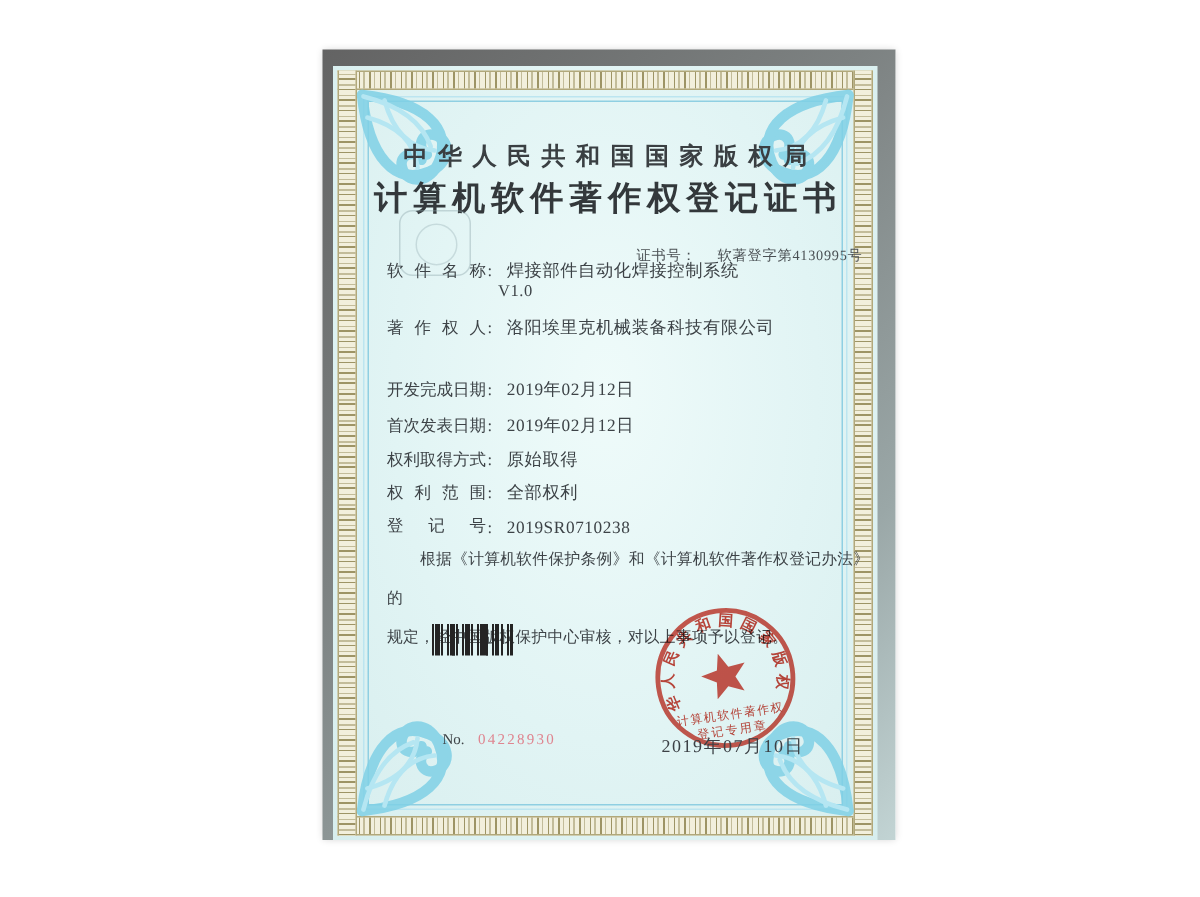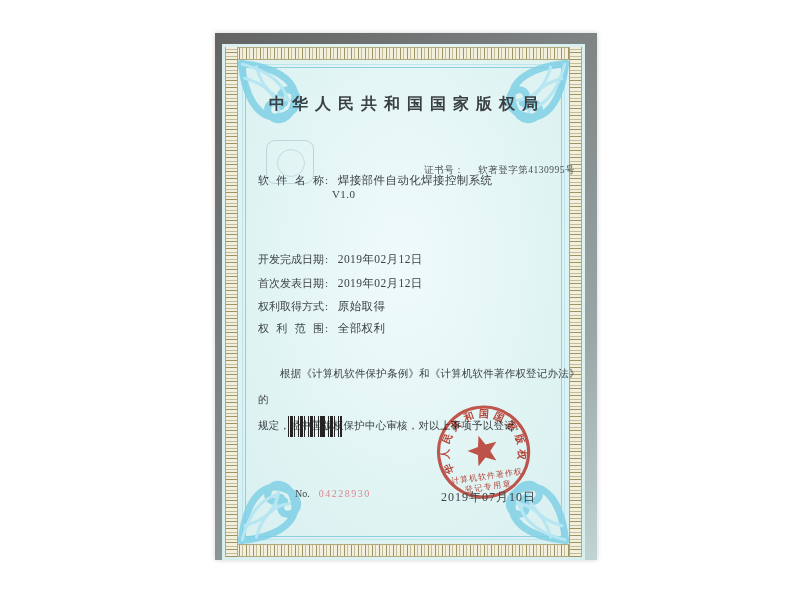--- a/index.html
+++ b/index.html
@@ -161,32 +161,37 @@
         </g>
         <g fill="none" stroke="#b5e6f2" stroke-width="3.5" stroke-linecap="round">
           <path d="M9,22 C31,28 45,40 47,60"></path>
           <path d="M22,9 C28,31 40,45 60,47"></path>
           <path d="M6,6 C30,12 50,24 57,44"></path>
         </g>
       </svg>
     </div>
 
     <div class="t1">中华人民共和国国家版权局</div>
+    <div class="t2">计算机软件著作权登记证书</div>
     <div class="certno">
       <span>证书号：</span><span class="gap"></span><span>软著登字第4130995号</span>
     </div>
 
     <div class="emboss"></div>
 
     <div class="row" style="top:129px">
       <span class="flabel">软件名称</span><span class="fcolon">:</span>
       <span class="fvalue">焊接部件自动化焊接控制系统</span>
     </div>
     <div class="row-sub" style="top:144px">V1.0</div>
 
+    <div class="row" style="top:167px">
+      <span class="flabel">著作权人</span><span class="fcolon">:</span>
+      <span class="fvalue">洛阳埃里克机械装备科技有限公司</span>
+    </div>
 
     <div class="row" style="top:208px">
       <span class="flabel">开发完成日期</span><span class="fcolon">:</span>
       <span class="fvalue">2019年02月12日</span>
     </div>
 
     <div class="row" style="top:232px">
       <span class="flabel">首次发表日期</span><span class="fcolon">:</span>
       <span class="fvalue">2019年02月12日</span>
     </div>
@@ -194,20 +199,24 @@
     <div class="row" style="top:255px">
       <span class="flabel">权利取得方式</span><span class="fcolon">:</span>
       <span class="fvalue">原始取得</span>
     </div>
 
     <div class="row" style="top:277px">
       <span class="flabel">权利范围</span><span class="fcolon">:</span>
       <span class="fvalue">全部权利</span>
     </div>
 
+    <div class="row" style="top:299px">
+      <span class="flabel">登记号</span><span class="fcolon">:</span>
+      <span class="fvalue">2019SR0710238</span>
+    </div>
 
     <div class="statement">
       <div class="l1">根据《计算机软件保护条例》和《计算机软件著作权登记办法》的</div>
       <div class="l2">规定，经中国版权保护中心审核，对以上事项予以登记。</div>
     </div>
 
     <div class="barcode"></div>
 
     <div class="seal">
       <svg viewBox="0 0 100 100" width="100" height="100">

